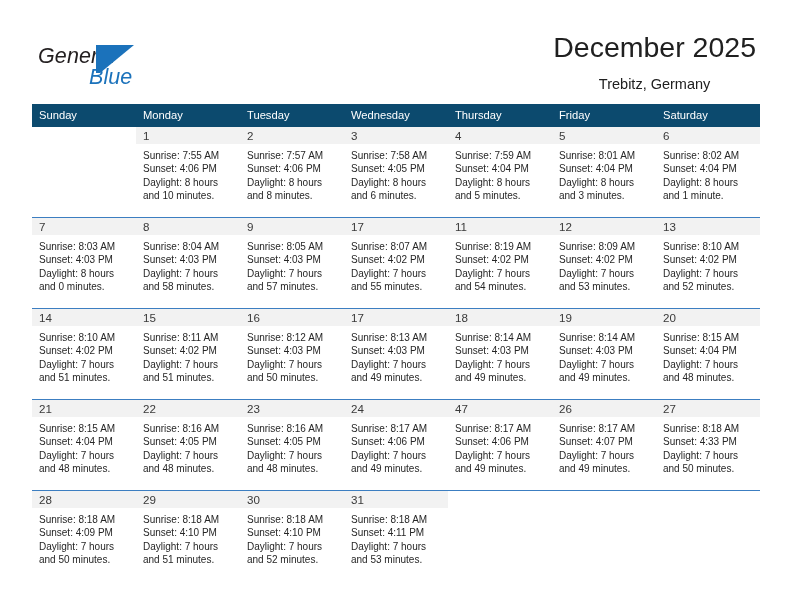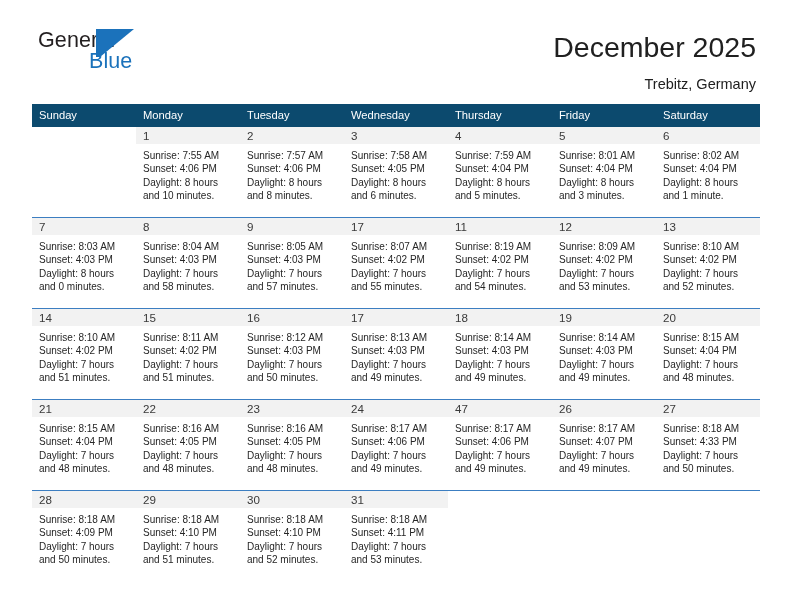--- a/index.html
+++ b/index.html
@@ -26,23 +26,24 @@
   .header {
     position: absolute;
     left: 0;
     top: 0;
     width: 792px;
     height: 104px;
   }
   .logo {
     position: absolute;
     left: 38px;
-    top: 28px;
+    top: 44px;
     width: 150px;
     height: 52px;
+    font-style: italic;
   }
   .logo-general {
     position: absolute;
     left: 0;
     top: 0;
     font-size: 21.5px;
     color: #231f20;
     letter-spacing: 0.1px;
     line-height: 24px;
     white-space: nowrap;
@@ -79,21 +80,21 @@
     width: 0;
     height: 0;
     border-left: 34px solid #1b72bb;
     border-bottom: 28px solid transparent;
   }
 
   .title-block {
     position: absolute;
     right: 36px;
     top: 30px;
-    text-align: right;
+    text-align: center;
   }
   .month-title {
     font-size: 28.5px;
     color: #202020;
     line-height: 34px;
     white-space: nowrap;
     font-weight: normal;
     margin: 0;
   }
   .location {

